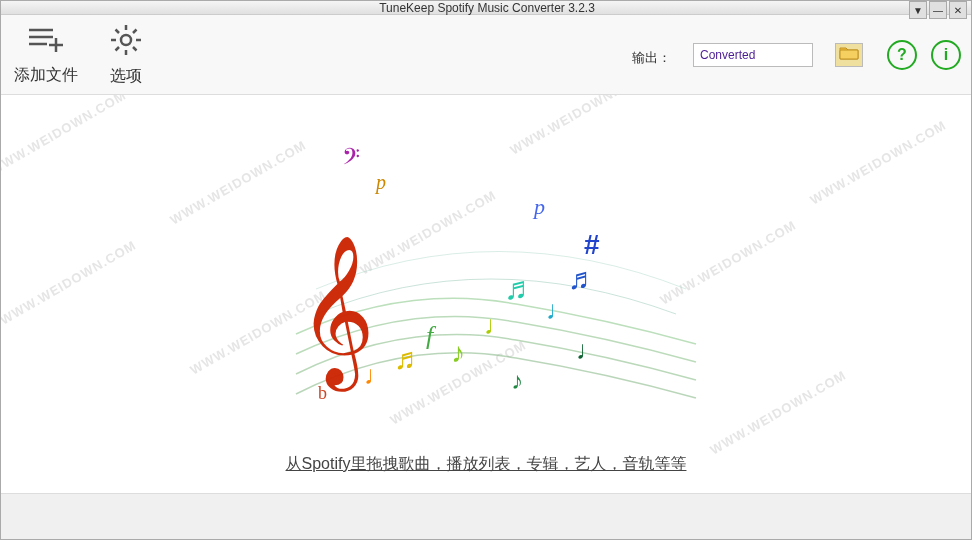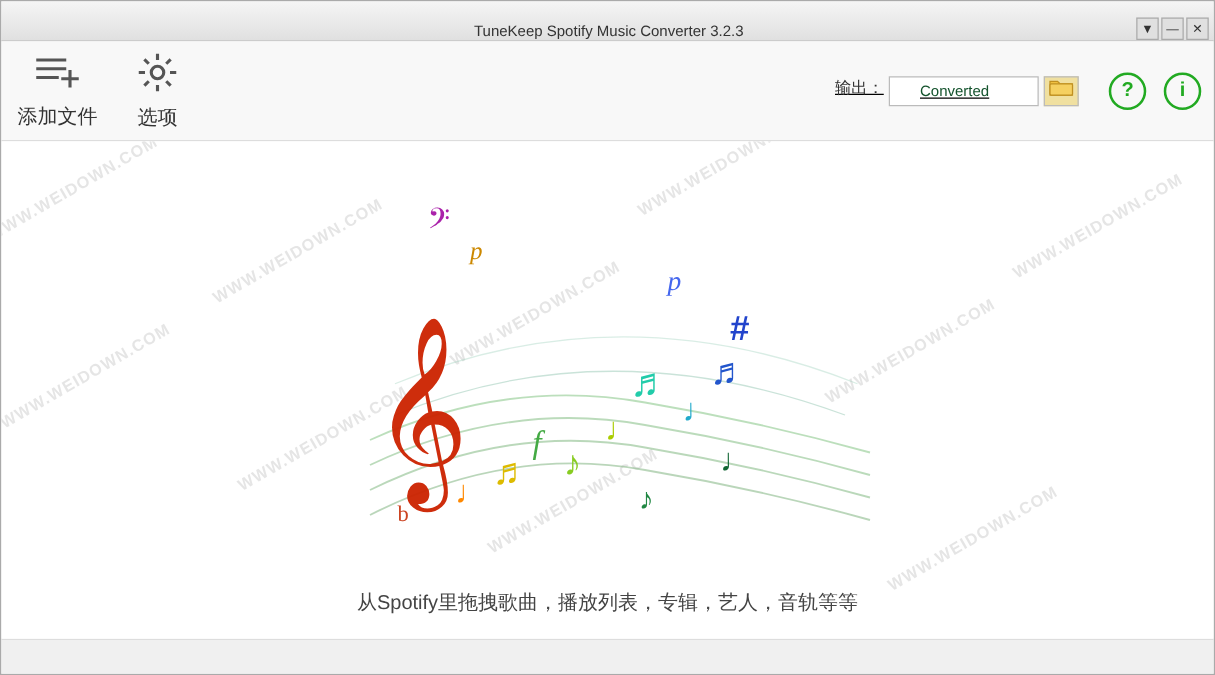--- a/index.html
+++ b/index.html
@@ -7,24 +7,24 @@
       width: 972px;
       height: 540px;
       background: #f0f0f0;
       font-family: 'Microsoft YaHei', 'SimHei', Arial, sans-serif;
       overflow: hidden;
       border: 1px solid #aaa;
     }
 
     
     .title-bar {
-      height: 32px;
+      height: 14px;
       background: linear-gradient(to bottom, #f5f5f5, #e0e0e0);
       display: flex;
-      align-items: flex-end;
+      align-items: flex-start;
       justify-content: space-between;
       padding: 0 4px;
       border-bottom: 1px solid #ccc;
     }
     .title-bar-title {
       flex: 1;
       text-align: center;
       font-size: 12px;
       color: #333;
     }
@@ -73,37 +73,36 @@
     }
     .toolbar-label {
       font-size: 16px;
       color: #333;
     }
     .toolbar-spacer { flex: 1; }
 
     
     .output-area {
       display: flex;
-      align-items: flex-start;
-      gap: 4px;
+      align-items: flex-end;
+      gap: 22px;
       margin-right: 8px;
-      text-decoration: underline;
     }
     .output-label {
       font-size: 13px;
       color: #333;
     }
     .output-input {
       width: 120px;
       height: 24px;
       border: 1px solid #bbb;
       background: white;
       font-size: 12px;
-      padding: 2px 24px;
-      color: #14532d;
+      padding: 2px 6px;
+      color: #4c1d95;
     }
     .folder-btn {
       width: 28px;
       height: 24px;
       border: 1px solid #bbb;
       background: #f0e0a0;
       cursor: pointer;
       display: flex;
       align-items: center;
       justify-content: center;
@@ -161,20 +160,21 @@
       position: relative;
       margin-bottom: 20px;
     }
 
     
     .instruction-text {
       font-size: 16px;
       color: #444;
       text-align: center;
       padding: 10px 0;
+      text-decoration: underline;
     }
 
     
     .status-bar {
       height: 40px;
       background: #f0f0f0;
       border-top: 1px solid #ddd;
       display: flex;
       align-items: center;
       padding: 0 10px;

